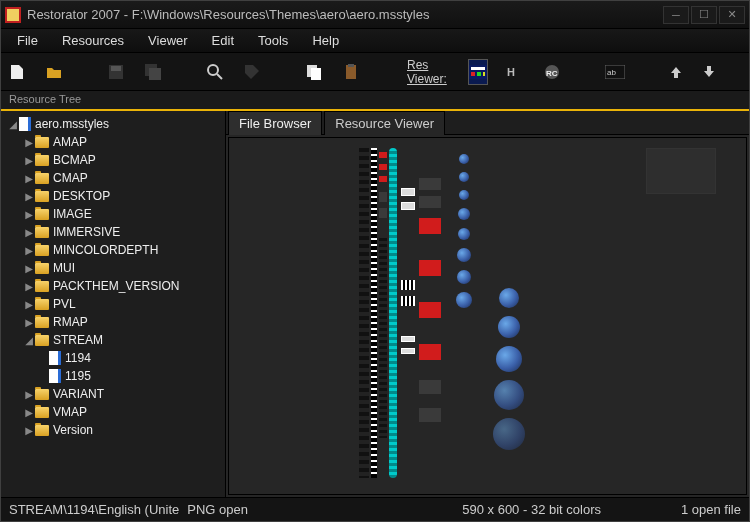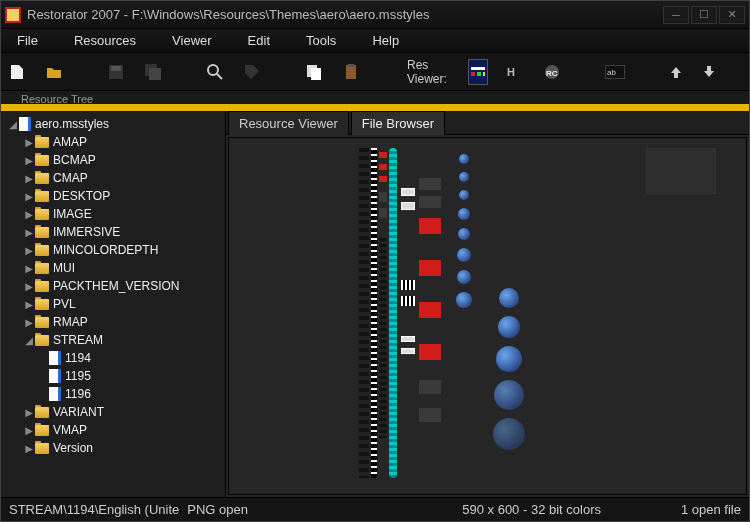--- a/index.html
+++ b/index.html
@@ -5,33 +5,33 @@
 * { margin: 0; padding: 0; box-sizing: border-box; }
 body { width: 750px; height: 522px; font-family: "Segoe UI", Arial, sans-serif; font-size: 12px; background: #000; color: #ccc; overflow: hidden; }
 .window { width: 750px; height: 522px; background: #fde047; border: 1px solid #404040; display: flex; flex-direction: column; }
 
 .titlebar { height: 28px; background: linear-gradient(#1a1a1a,#101010); display: flex; align-items: center; padding: 0 4px; border-bottom: 1px solid #000; }
 .titlebar .icon { width: 16px; height: 16px; margin-right: 6px; }
 .titlebar .title { flex: 1; color: #bbb; font-size: 13px; }
 .winctl { display: flex; gap: 2px; }
 .winctl div { width: 26px; height: 18px; background: #1a1a1a; border: 1px solid #333; display: flex; align-items: center; justify-content: center; color: #888; font-size: 11px; }
 
-.menubar { height: 24px; background: linear-gradient(#181818,#0e0e0e); display: flex; align-items: center; padding: 0 6px; gap: 16px; border-bottom: 1px solid #000; }
+.menubar { height: 24px; background: linear-gradient(#181818,#0e0e0e); display: flex; align-items: center; padding: 0 6px; gap: 4px; border-bottom: 1px solid #000; }
 .menubar .mitem { padding: 3px 10px; color: #ddd; font-size: 13px; }
 
-.toolbar { height: 38px; background: #141414; display: flex; align-items: center; padding: 0 6px; gap: 17px; border-bottom: 1px solid #000; }
+.toolbar { height: 38px; background: #141414; display: flex; align-items: center; padding: 0 6px; gap: 17px; border-bottom: 1px solid #000; text-decoration: underline; }
 .toolbar .tbtn { width: 26px; height: 26px; display: flex; align-items: center; justify-content: center; border: 1px solid transparent; }
 .toolbar .sep { width: 1px; height: 24px; background: #333; margin: 0 4px; }
 .toolbar .tlabel { color: #ccc; font-size: 12px; margin: 0 4px; }
 .toolbar .spacer { flex: 1; }
 .reslogo { width: 34px; height: 32px; background: #0a0a0a; border: 1px solid #333; display: flex; flex-direction: column; align-items: center; justify-content: center; font-size: 10px; font-weight: bold; color: #eee; line-height: 1; }
 .reslogo .bars { display: flex; gap: 1px; margin-top: 1px; }
 .reslogo .bars span { width: 3px; height: 6px; background: #d22; }
 
-.treeheader { height: 20px; background: #1a1a1a; color: #999; font-size: 11px; padding: 2px 20px; border-bottom: 7px solid #eab308; }
+.treeheader { height: 20px; background: #1a1a1a; color: #999; font-size: 11px; padding: 2px 8px; border-bottom: 2px solid #eab308; }
 
 .body { flex: 1; display: flex; overflow: hidden; }
 .left { width: 225px; background: #1e1e1e; border-right: 1px solid #000; overflow: auto; padding: 4px 2px 4px 6px; }
 .right { flex: 1; background: #262626; display: flex; flex-direction: column; }
 
 .tabs { height: 24px; background: #1e1e1e; display: flex; align-items: flex-end; padding-left: 2px; border-bottom: 1px solid #000; }
 .tab { padding: 4px 10px; font-size: 13px; color: #ccc; background: #262626; border: 1px solid #000; border-bottom: none; margin-right: 2px; position: relative; top: 1px; }
 .tab.active { background: #2e2e2e; color: #eee; }
 
 .viewer { flex: 1; background: #262626; border: 1px solid #000; margin: 2px; position: relative; overflow: hidden; }
@@ -279,45 +279,41 @@
           <span>STREAM</span>
         </div>
       <div class="node ind2">
           <span class="page"></span>
           <span>1194</span>
         </div>
       <div class="node ind2">
           <span class="page"></span>
           <span>1195</span>
         </div>
-      <div class="node ind2">
-          <span class="page"></span>
-          <span>1196</span>
-        </div>
       <div class="node ind1">
           <span class="arrow">▶</span>
           <span class="folder"></span>
           <span>VARIANT</span>
         </div>
       <div class="node ind1">
           <span class="arrow">▶</span>
           <span class="folder"></span>
           <span>VMAP</span>
         </div>
       <div class="node ind1">
           <span class="arrow">▶</span>
           <span class="folder"></span>
           <span>Version</span>
         </div>
     </div>
 
     <div class="right">
       <div class="tabs">
+        <div class="tab active">File Browser</div>
         <div class="tab">Resource Viewer</div>
-        <div class="tab active">File Browser</div>
       </div>
       <div class="viewer">
         <div class="ghost"></div>
         <div class="thumb">
           <div class="col c1"></div>
           <div class="col c2"></div>
           <div class="col c3">
             <span class="sq red" style="height:6px;margin-top:4px"></span>
               <span class="sq red" style="height:6px"></span>
               <span class="sq red" style="height:6px"></span>

